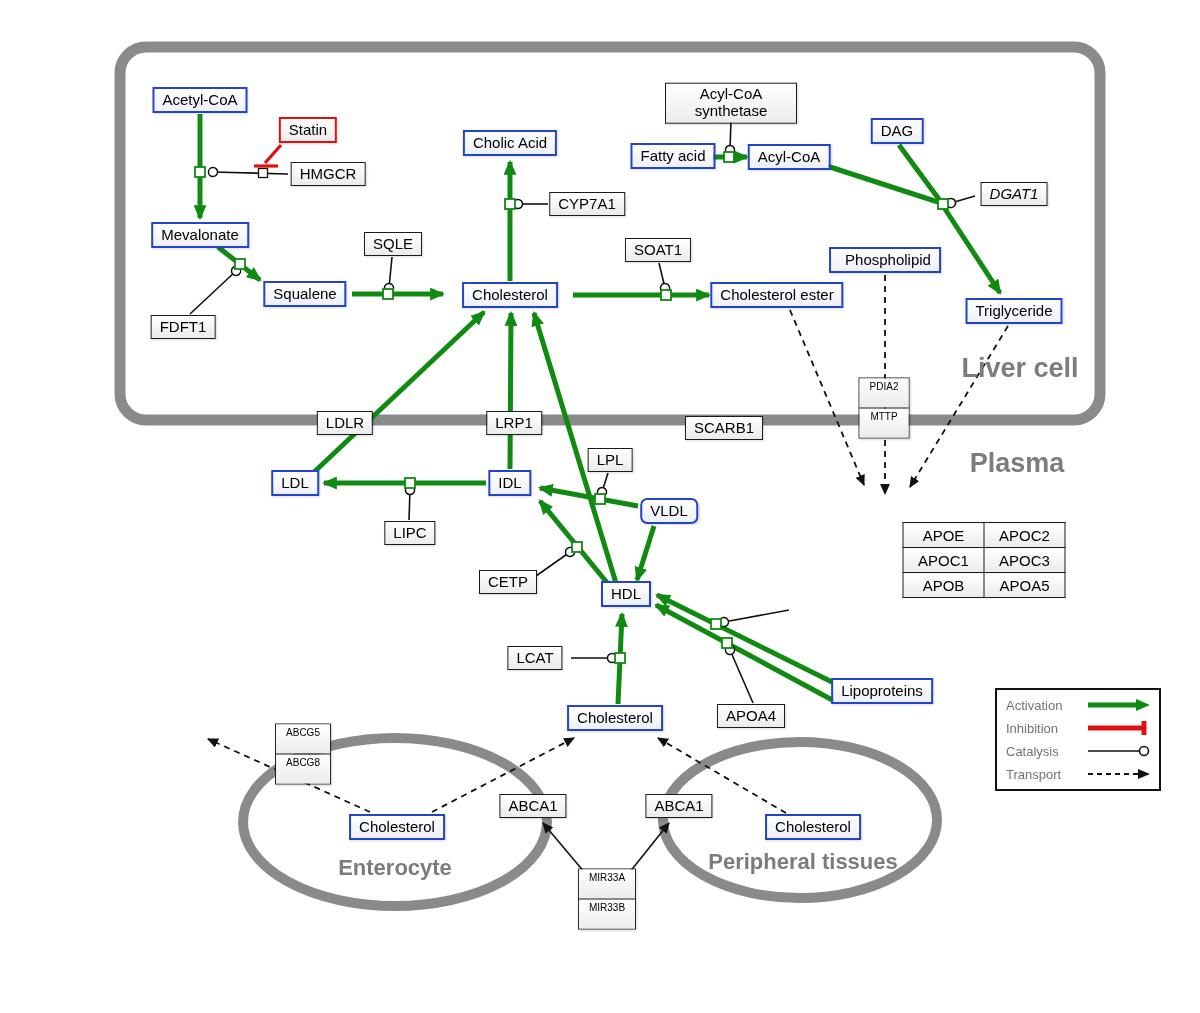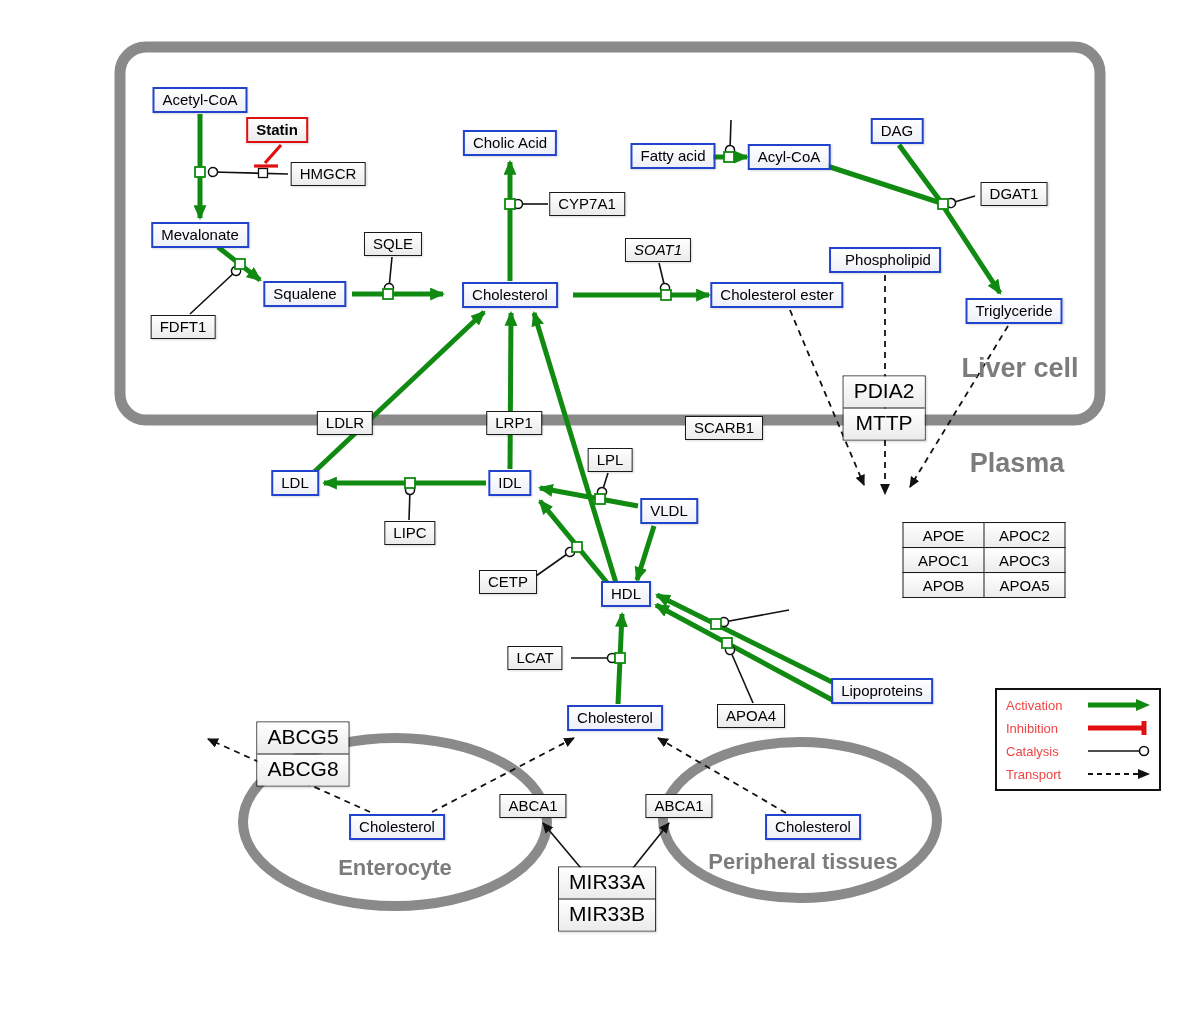--- a/index.html
+++ b/index.html
@@ -17,41 +17,41 @@
     padding: 2px 8px 3px; font-size: 15px; color: #000;
     text-align: center; white-space: nowrap; z-index: 2;
     box-shadow: 1px 1px 2px rgba(0,0,0,0.15);
   }
   .metabolite { border: 2px solid #2244cc; background: linear-gradient(180deg,#ffffff 0%,#eef0f8 100%); }
   .inhibitor  { border: 2px solid #e01010; }
   .two-line   { white-space: normal; width: 132px; line-height: 1.12; padding: 2px 4px 3px; }
 
   .stack { position: absolute; transform: translate(-50%,-50%); border: 1px solid #1a1a1a;
            z-index: 2; box-shadow: 1px 1px 2px rgba(0,0,0,0.15); text-align: center; }
-  .stack .row { padding: 2px 10px 5px; font-size: 21px; white-space: nowrap;
+  .stack .row { padding: 2px 10px 16px; font-size: 10px; white-space: nowrap;
                 background: linear-gradient(180deg,#ffffff 0%,#ebebeb 100%); }
   .stack .row + .row { border-top: 1px solid #1a1a1a; }
 
   table.apo { position: absolute; transform: translate(-50%,-50%);
               border-collapse: collapse; z-index: 2; }
   table.apo td { border: 1px solid #1a1a1a; width: 81px; height: 25px;
                  font-size: 15px; text-align: center;
                  background: linear-gradient(180deg,#ffffff 0%,#ebebeb 100%); }
 
   .region-label { position: absolute; transform: translate(-50%,-50%);
                   font-weight: bold; color: #7c7c7c; z-index: 2; white-space: nowrap; }
   .rl-big { font-size: 27px; }
   .rl-mid { font-size: 22px; }
 
   .legend { position: absolute; left: 995px; top: 688px; width: 166px; height: 103px;
             border: 2.5px solid #111; background: #fff; z-index: 3;
             padding: 7px 9px; display: flex; flex-direction: column;
             justify-content: space-between; }
   .legend .lrow { display: flex; align-items: center; justify-content: space-between; }
-  .legend .llabel { font-size: 13px; color: #ef4444; }
+  .legend .llabel { font-size: 13px; color: #737373; }
   .legend svg { display: block; }
 </style>
 </head>
 <body>
 
 <div id="canvas">
 
   <svg class="layer" width="1200" height="1013">
     <defs>
       <marker id="arrG" viewBox="0 0 14 12" markerWidth="15" markerHeight="13" refX="12" refY="6" orient="auto" markerUnits="userSpaceOnUse">
@@ -145,52 +145,53 @@
       <path d="M254,166 L278,166"></path>
     </g>
   </svg>
 
   <div class="region-label rl-big" style="left:1020px; top:368px;">Liver cell</div>
   <div class="region-label rl-big" style="left:1017px; top:463px;">Plasma</div>
   <div class="region-label rl-mid" style="left:395px; top:868px;">Enterocyte</div>
   <div class="region-label rl-mid" style="left:803px; top:862px;">Peripheral tissues</div>
 
   <div class="node metabolite" style="left:200px; top:100px;">Acetyl-CoA</div>
-  <div class="node inhibitor" style="left:277px; top:130px;font-weight:bold;">Statin</div>
+  <div class="node inhibitor" style="left:308px; top:130px;">Statin</div>
   <div class="node" style="left:328px; top:174px;">HMGCR</div>
   <div class="node metabolite" style="left:200px; top:235px;">Mevalonate</div>
   <div class="node" style="left:183px; top:327px;">FDFT1</div>
   <div class="node metabolite" style="left:305px; top:294px;">Squalene</div>
   <div class="node" style="left:393px; top:244px;">SQLE</div>
   <div class="node metabolite" style="left:510px; top:143px;">Cholic Acid</div>
   <div class="node" style="left:587px; top:204px;">CYP7A1</div>
   <div class="node metabolite" style="left:510px; top:295px;">Cholesterol</div>
-  <div class="node" style="left:658px; top:250px;font-style:italic;">SOAT1</div>
+  <div class="node" style="left:658px; top:250px;">SOAT1</div>
   <div class="node metabolite" style="left:777px; top:295px;">Cholesterol ester</div>
+  <div class="node two-line" style="left:731px; top:103px;">Acyl-CoA synthetase</div>
   <div class="node metabolite" style="left:673px; top:156px;">Fatty acid</div>
   <div class="node metabolite" style="left:789px; top:157px;">Acyl-CoA</div>
   <div class="node metabolite" style="left:897px; top:131px;">DAG</div>
-  <div class="node" style="left:1014px; top:194px;">DGAT1</div>
+  <div class="node" style="left:1014px; top:194px;font-style:italic;">DGAT1</div>
   <div class="node metabolite" style="left:885px; top:260px;padding-left:14px;">Phospholipid</div>
   <div class="node metabolite" style="left:1014px; top:311px;">Triglyceride</div>
 
   <div class="stack" style="left:884px; top:408px;">
     <div class="row">PDIA2</div>
     <div class="row">MTTP</div>
   </div>
 
   <div class="node" style="left:345px; top:423px;">LDLR</div>
   <div class="node" style="left:514px; top:423px;">LRP1</div>
   <div class="node" style="left:724px; top:428px;">SCARB1</div>
 
   <div class="node metabolite" style="left:295px; top:483px;">LDL</div>
   <div class="node metabolite" style="left:510px; top:483px;">IDL</div>
   <div class="node" style="left:410px; top:533px;">LIPC</div>
   <div class="node" style="left:610px; top:460px;">LPL</div>
-  <div class="node metabolite" style="left:669px; top:511px;">VLDL</div>
+  <div class="node metabolite" style="left:669px; top:511px;border-radius:7px;">VLDL</div>
   <div class="node" style="left:508px; top:582px;">CETP</div>
   <div class="node metabolite" style="left:626px; top:594px;">HDL</div>
   <div class="node" style="left:535px; top:658px;">LCAT</div>
 
 
   <div class="node" style="left:751px; top:716px;">APOA4</div>
   <div class="node metabolite" style="left:882px; top:691px;">Lipoproteins</div>
 
   <table class="apo" style="left:984px; top:560px;">
     <tbody>

